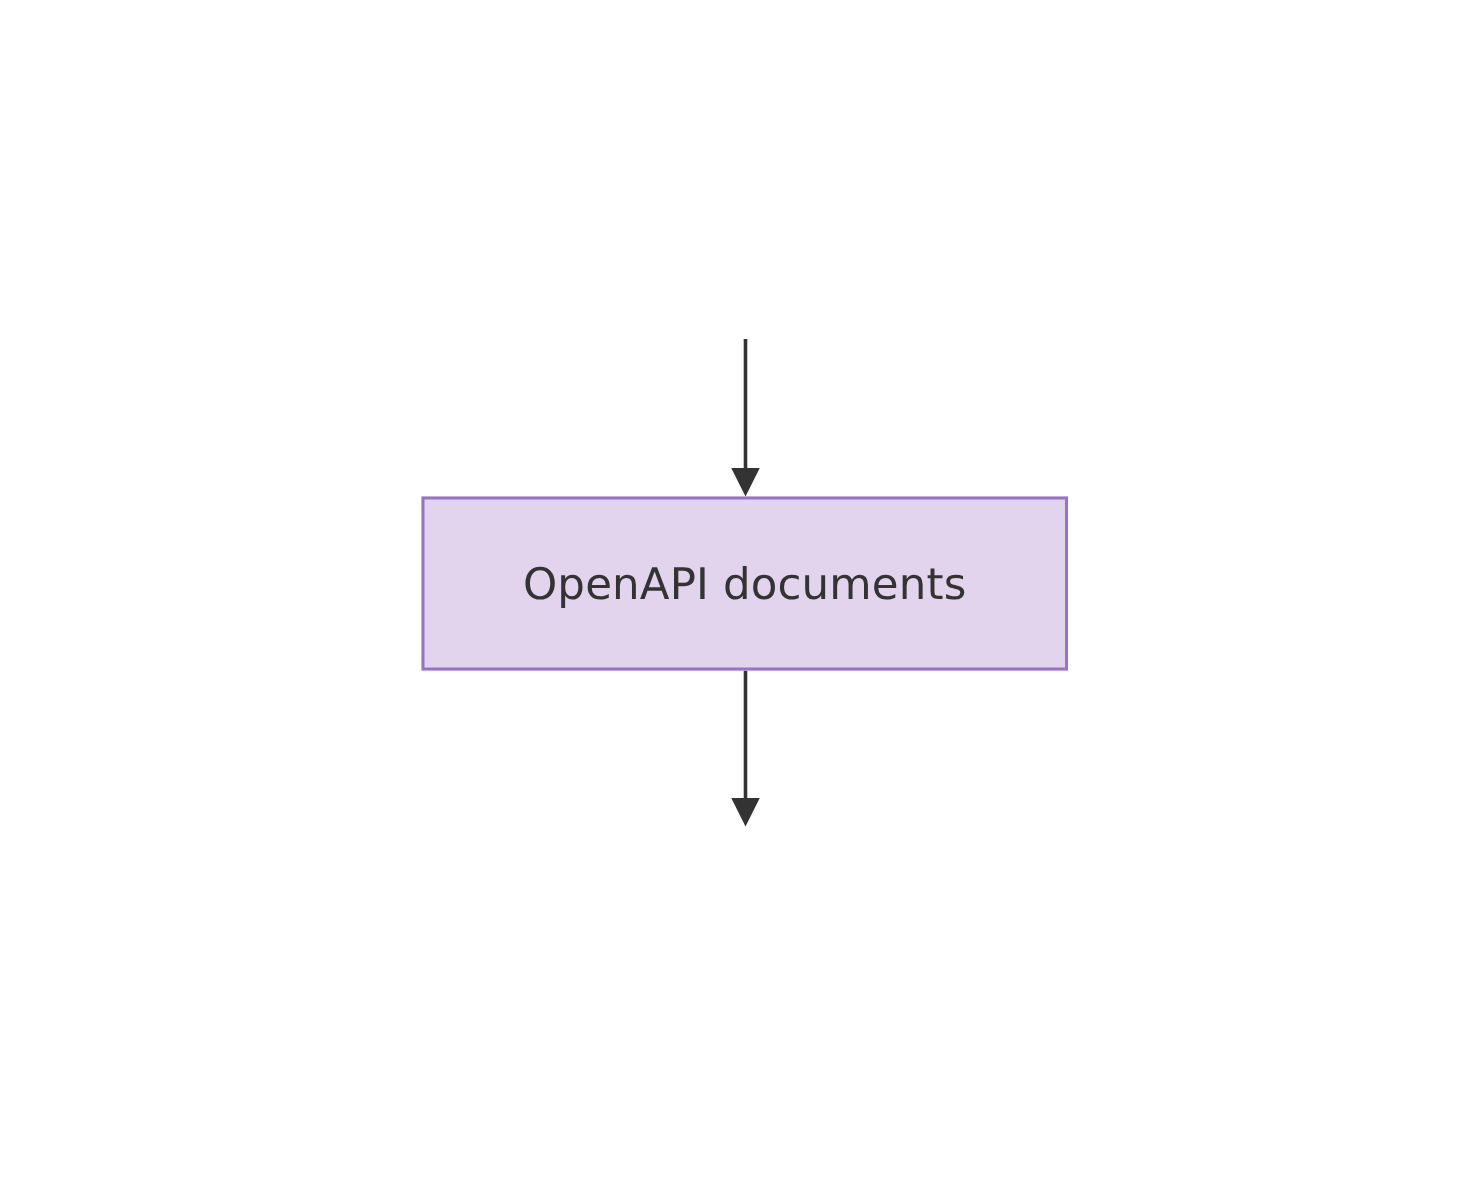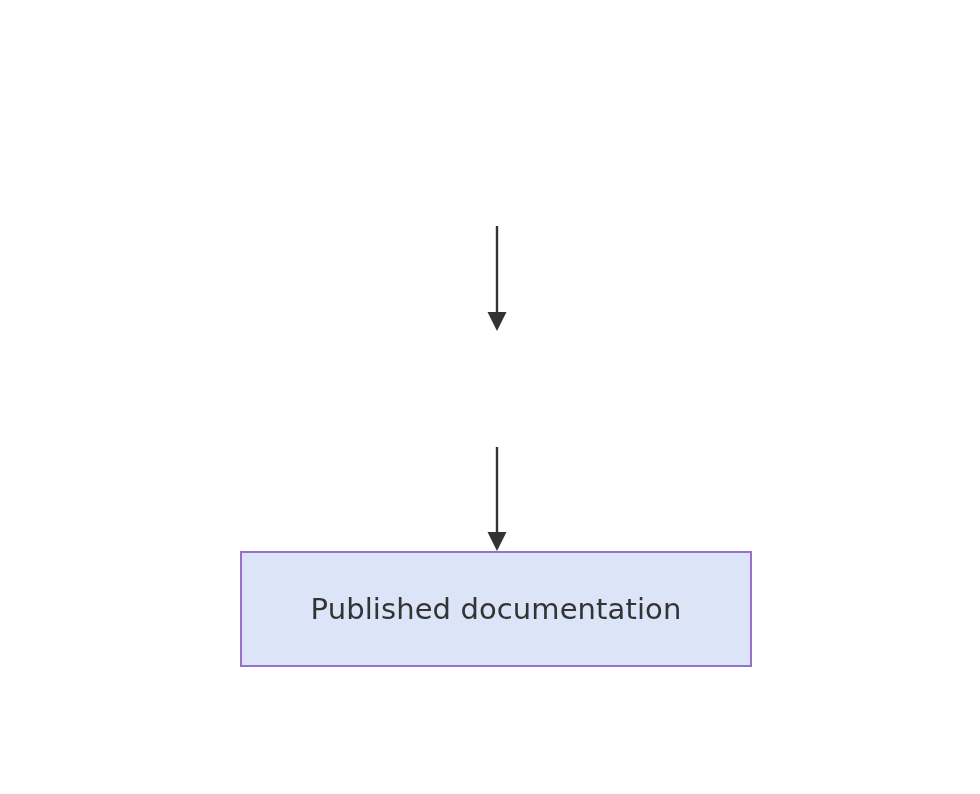--- a/index.html
+++ b/index.html
@@ -74,18 +74,18 @@
       <line x1="497" y1="226" x2="497" y2="318" stroke="#333333" stroke-width="2.4"></line>
       <polygon points="497,331 487.5,312 506.5,312" fill="#333333"></polygon>
     </g>
     <g>
       <line x1="497" y1="447" x2="497" y2="538" stroke="#333333" stroke-width="2.4"></line>
       <polygon points="497,551 487.5,532 506.5,532" fill="#333333"></polygon>
     </g>
   </svg>
 
 
+  <div class="flow-node" id="node-openapi-documents" style="background:#e3d4ee; border-color:#9673c9;">
+    <span class="flow-node-label">OpenAPI documents</span>
+  </div>
 
-  <div class="flow-node" id="node-published-documentation" style="background:#dce5f8; border-color:#9673c9;">
-    <span class="flow-node-label">Published documentation</span>
-  </div>
 
 </div>
 
 </body></html>

